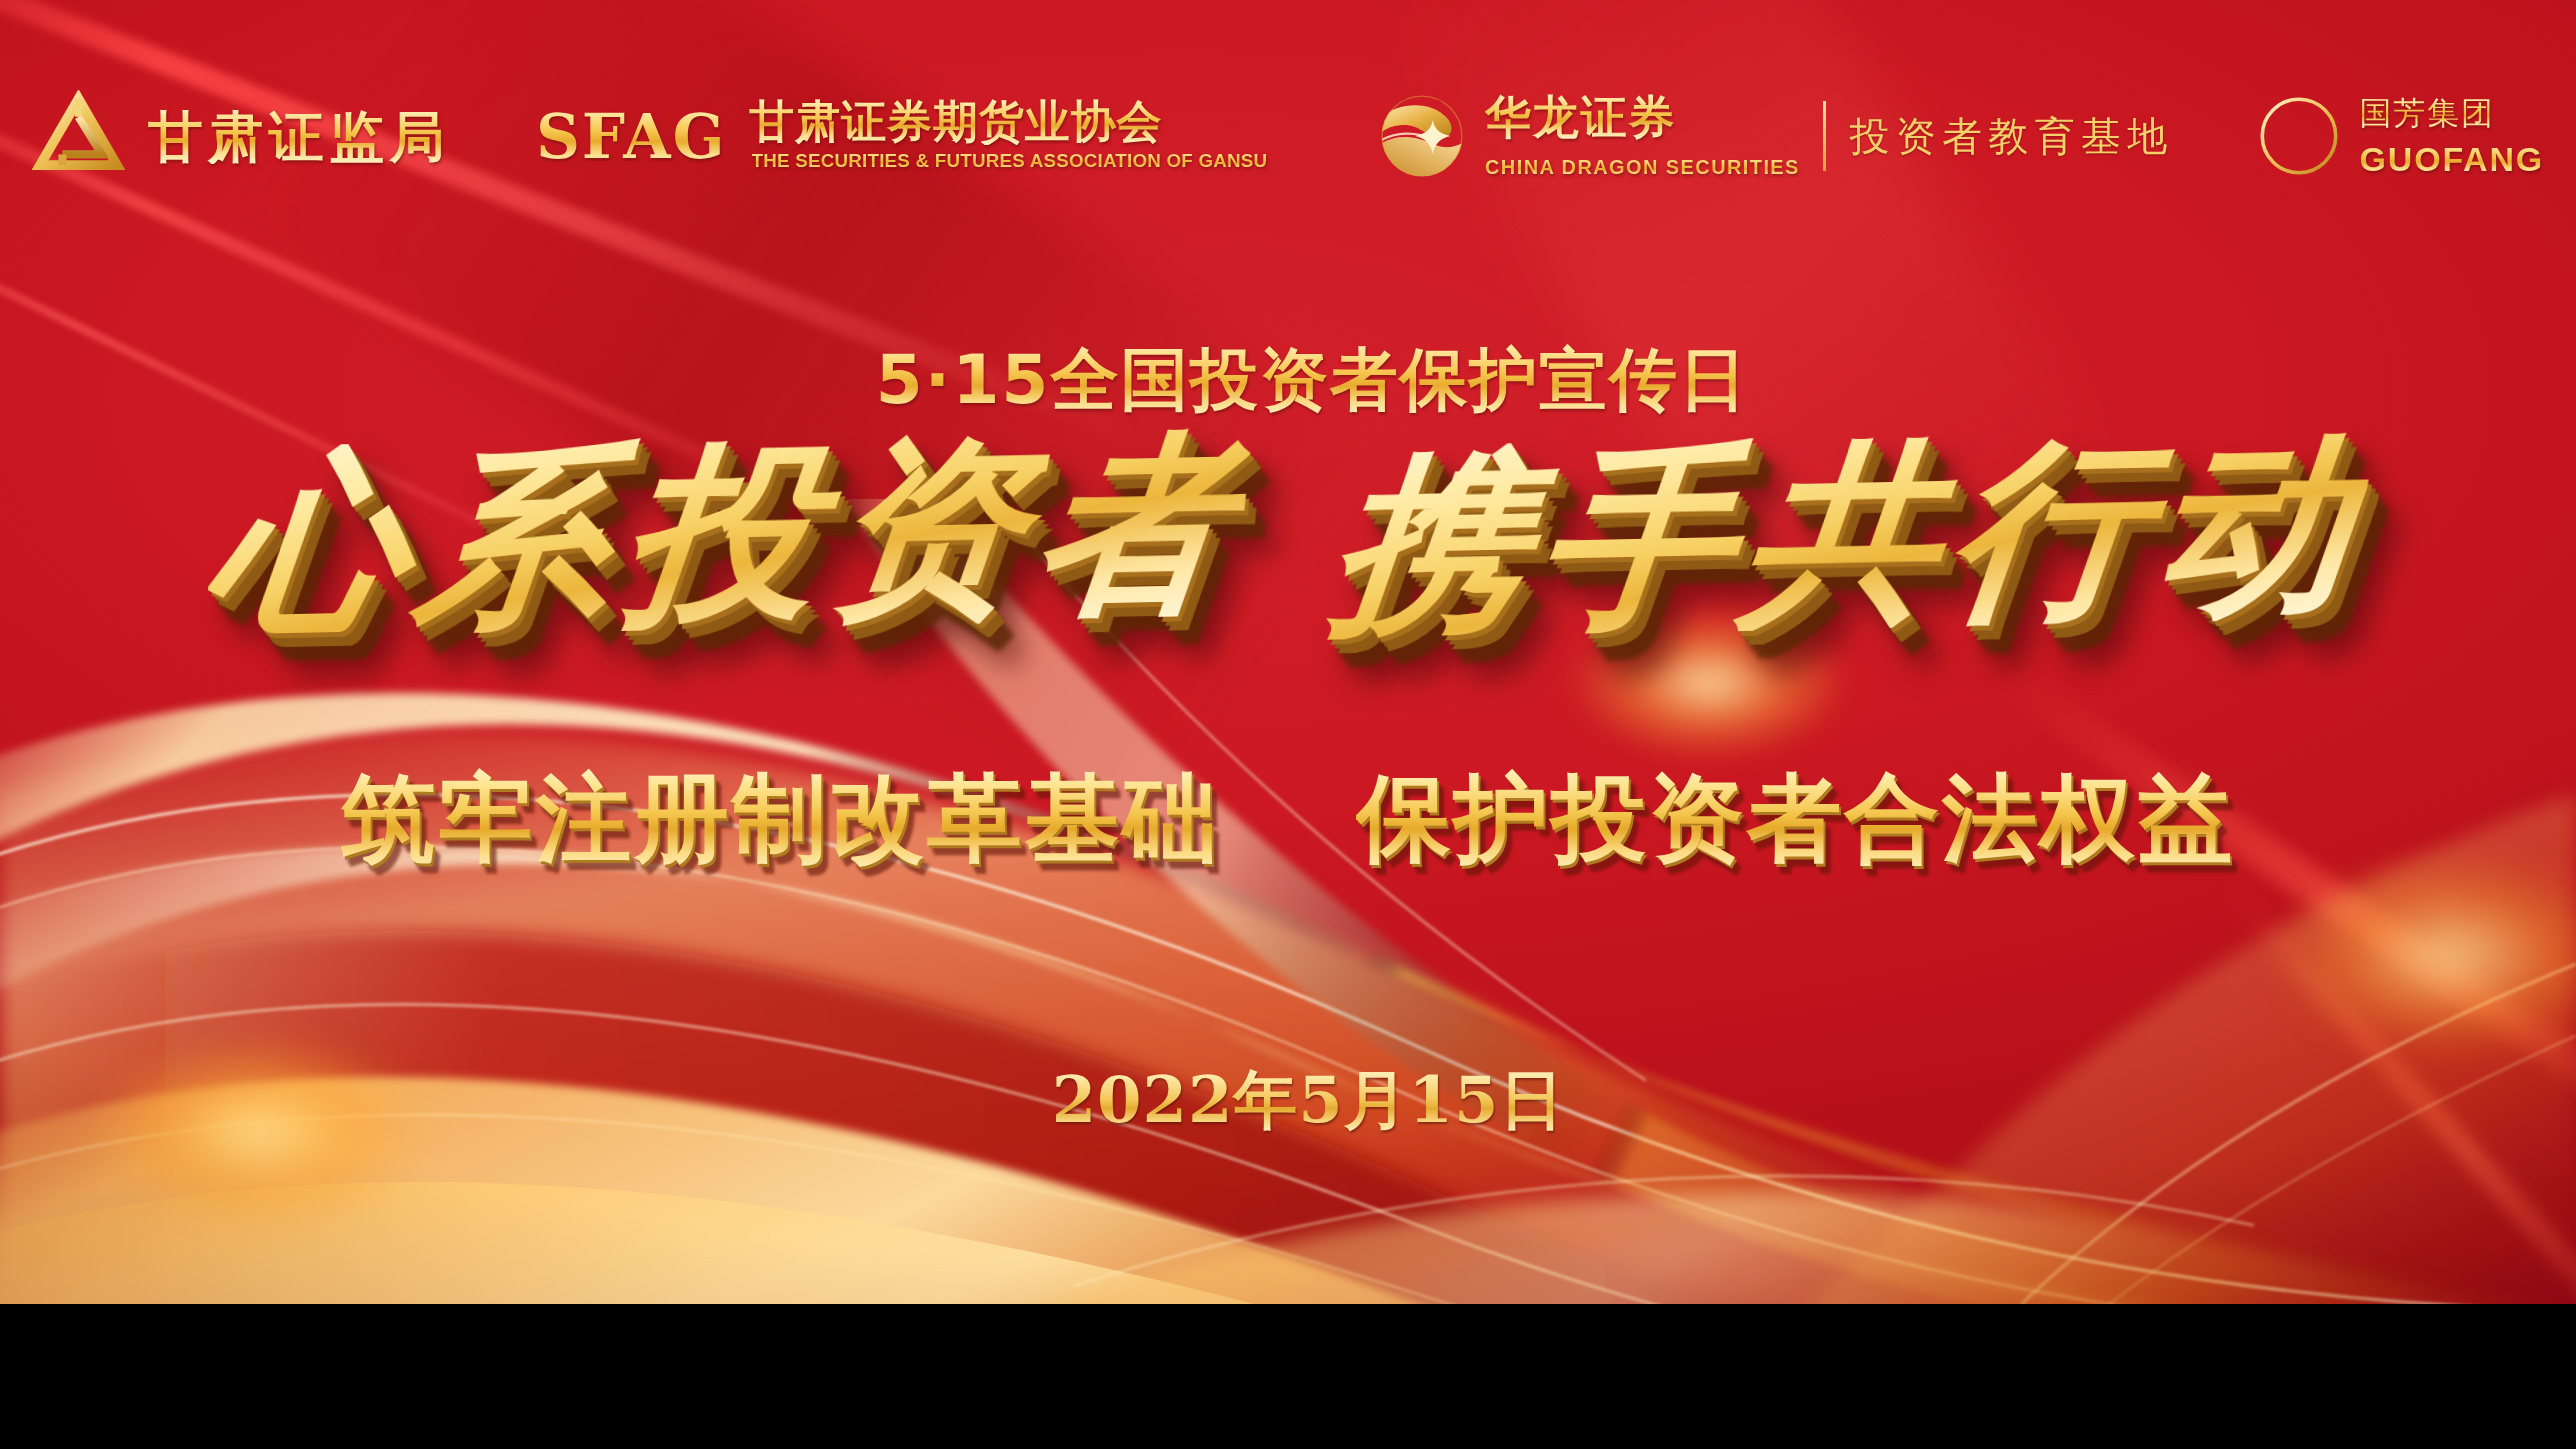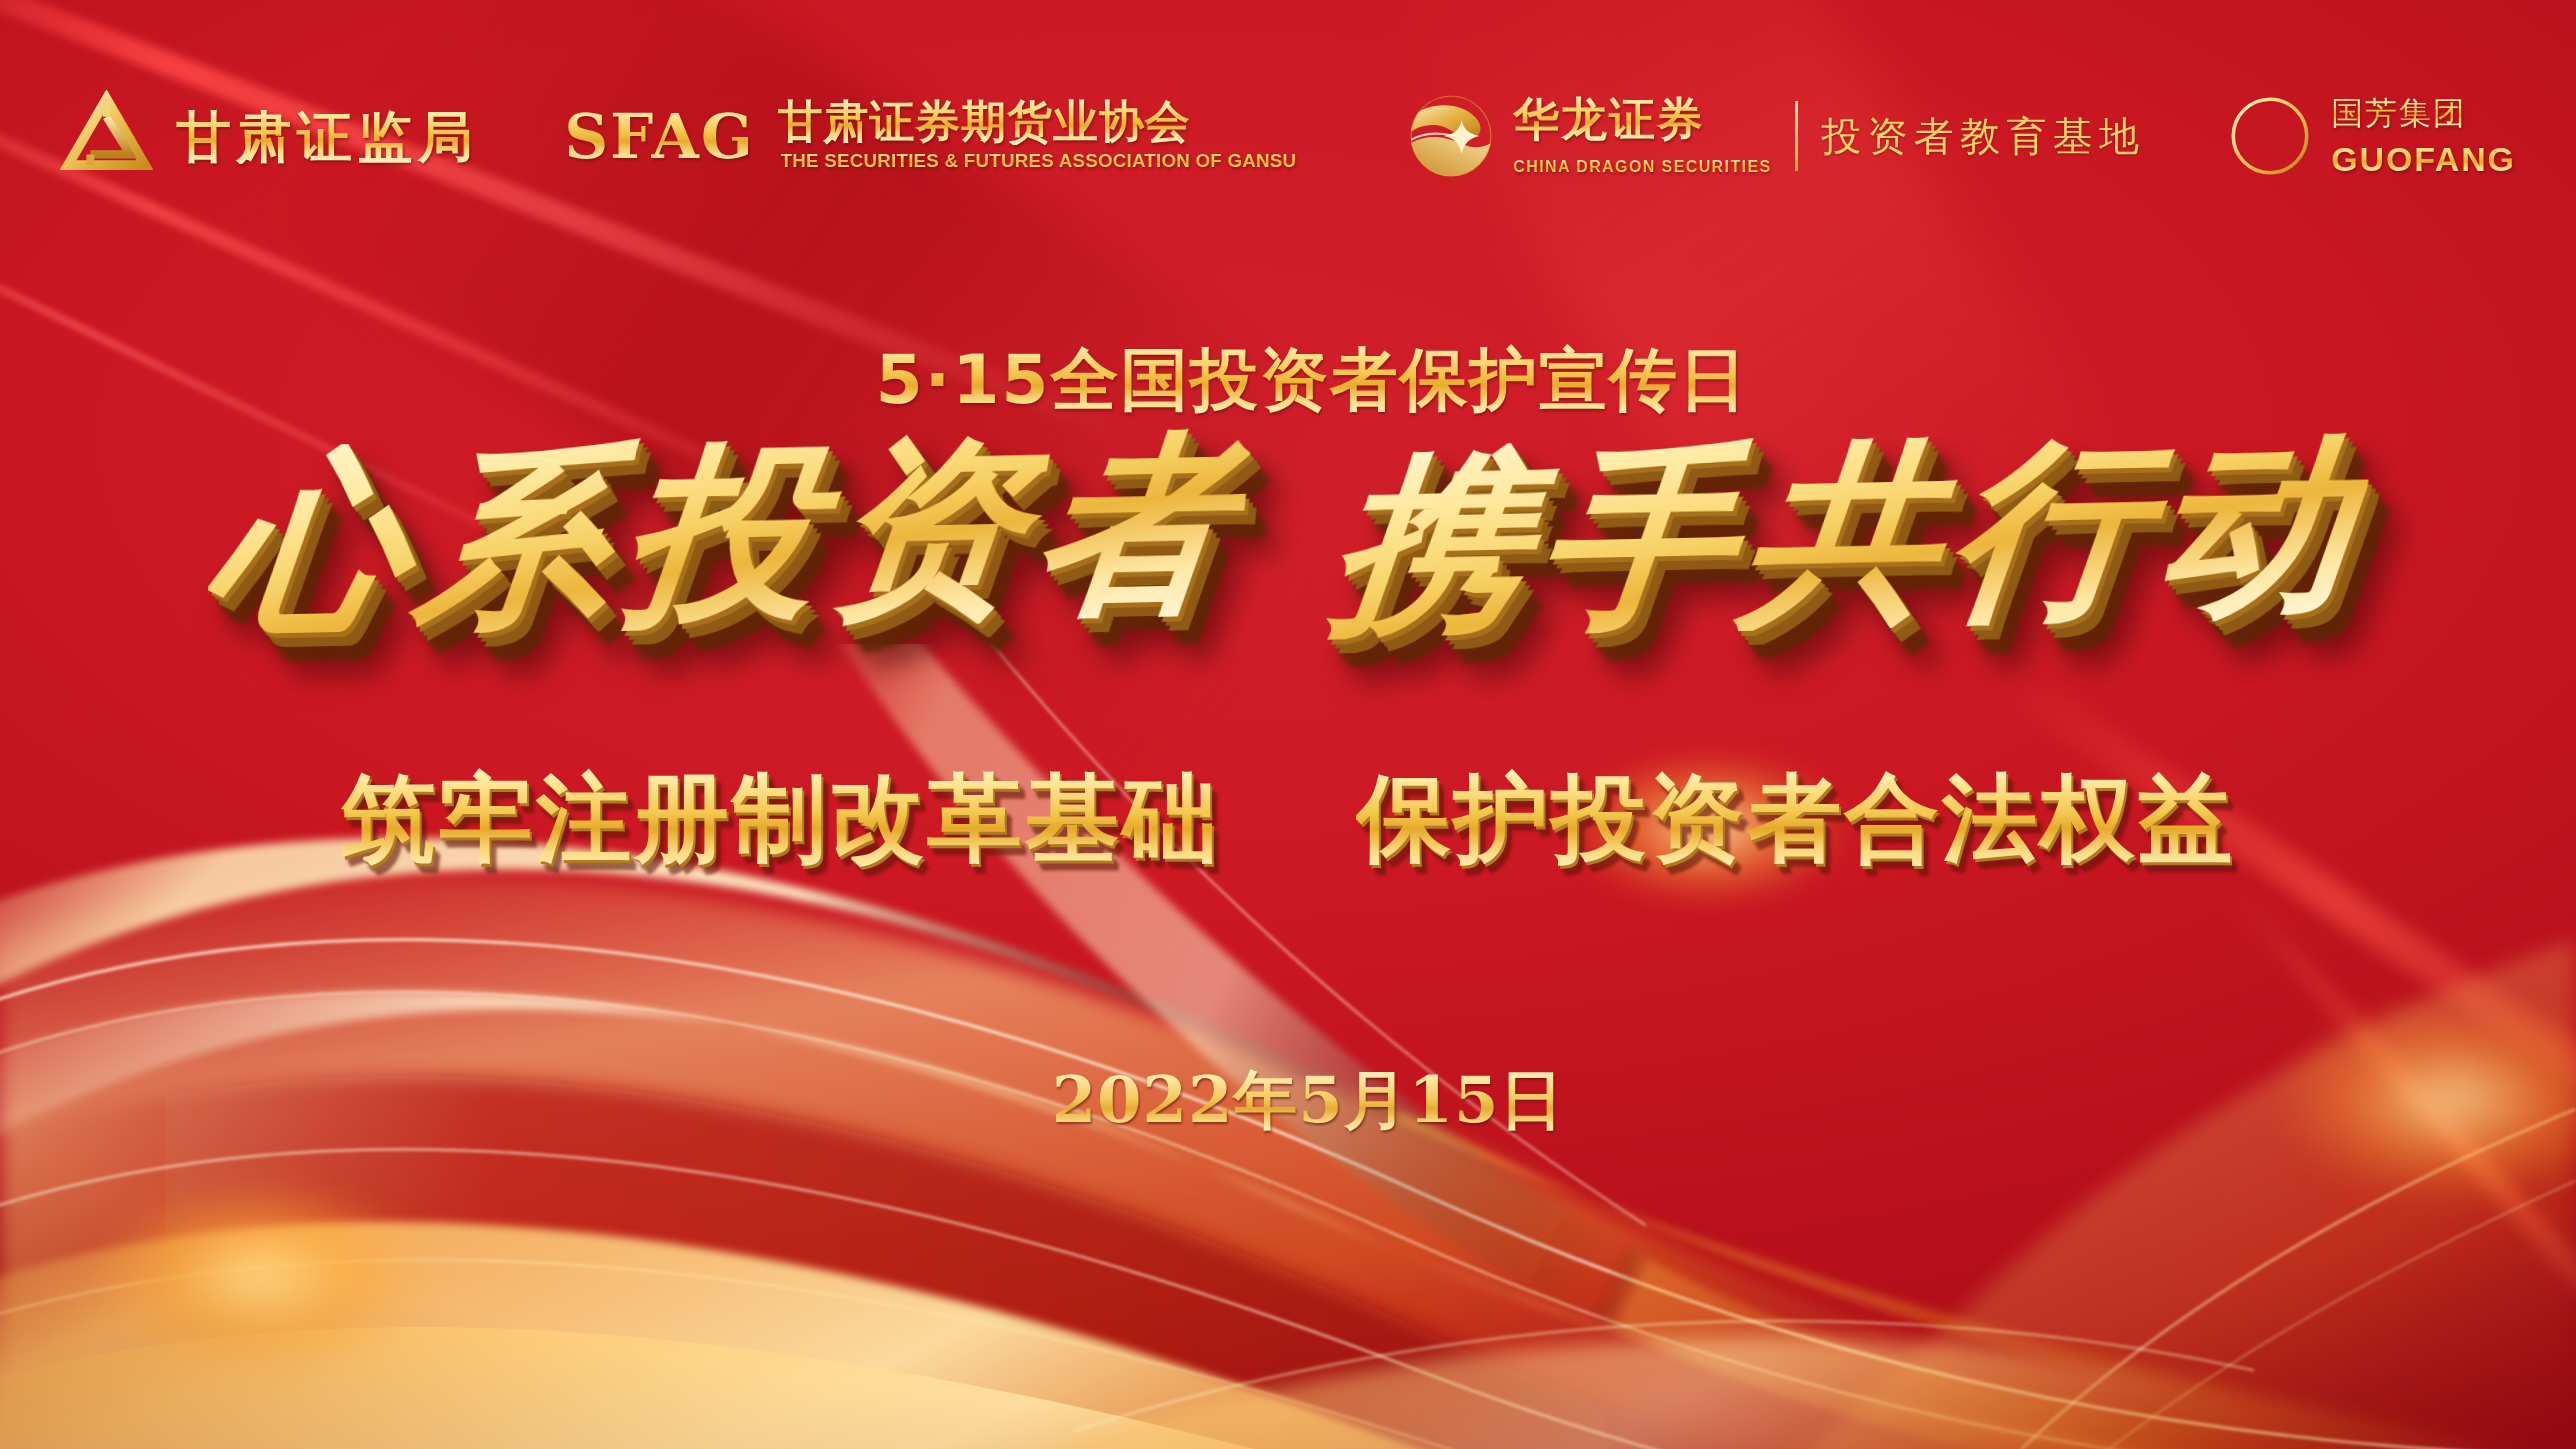--- a/index.html
+++ b/index.html
@@ -1,18 +1,18 @@
 <!DOCTYPE html>
 <html style="font-size:14.3px"><head>
 <meta charset="utf-8">
 <style>
   html,body{margin:0;padding:0;background:#000;}
   *{box-sizing:border-box;}
   .stage{
-    position:relative;width:2576px;height:1449px;overflow:hidden;
+    position:relative;width:2576px;height:1304px;overflow:hidden;
     font-family:"Liberation Sans","DejaVu Sans",sans-serif;
     background:#0c4a6e;
   }
   
   .bg-base{
     position:absolute;inset:0;
     background:
       radial-gradient(120% 95% at 46% 30%, #d2202a 0%, #cb1822 34%, #b8101b 62%, #9c0a15 88%, #8a0712 100%);
   }
   .bg-vignette{
@@ -86,21 +86,21 @@
   .l2 .cn{font-size:45px;font-weight:700;letter-spacing:0.9px;line-height:1.02;
     font-family:"DejaVu Sans","Liberation Sans",sans-serif;}
   .l2 .en{font-size:19px;font-weight:700;letter-spacing:0.2px;line-height:1.25;
     margin-top:4.5px;white-space:nowrap;transform:scaleX(.99);}
 
   
   .l3{margin-right:82px;}
   .l3 .logo-mark{margin-right:19.7px;}
   .l3 .cn{font-size:46px;font-weight:700;letter-spacing:1.8px;line-height:1;
     font-family:"DejaVu Sans","Liberation Sans",sans-serif;}
-  .l3 .en{font-size:16px;font-weight:700;letter-spacing:1.4px;line-height:1.2;margin-top:15px;}
+  .l3 .en{font-size:20px;font-weight:700;letter-spacing:1.4px;line-height:1.2;margin-top:15px;}
   .l3 .divider{width:3.6px;height:70px;margin:0 23px 0 23px;
     background:linear-gradient(180deg,#ffe9a8,#e0a83a);opacity:.95;}
   .l3 .base{font-size:40px;font-weight:400;letter-spacing:6.3px;line-height:1;
     font-family:"DejaVu Sans","Liberation Sans",sans-serif;}
 
   
   .l4 .logo-mark{margin-right:18px;}
   .l4 .cn{font-size:32px;font-weight:400;letter-spacing:1.8px;line-height:1;
     font-family:"DejaVu Sans","Liberation Sans",sans-serif;}
   .l4 .en{font-size:34px;font-weight:700;letter-spacing:1.8px;line-height:1;margin-top:13px;}

